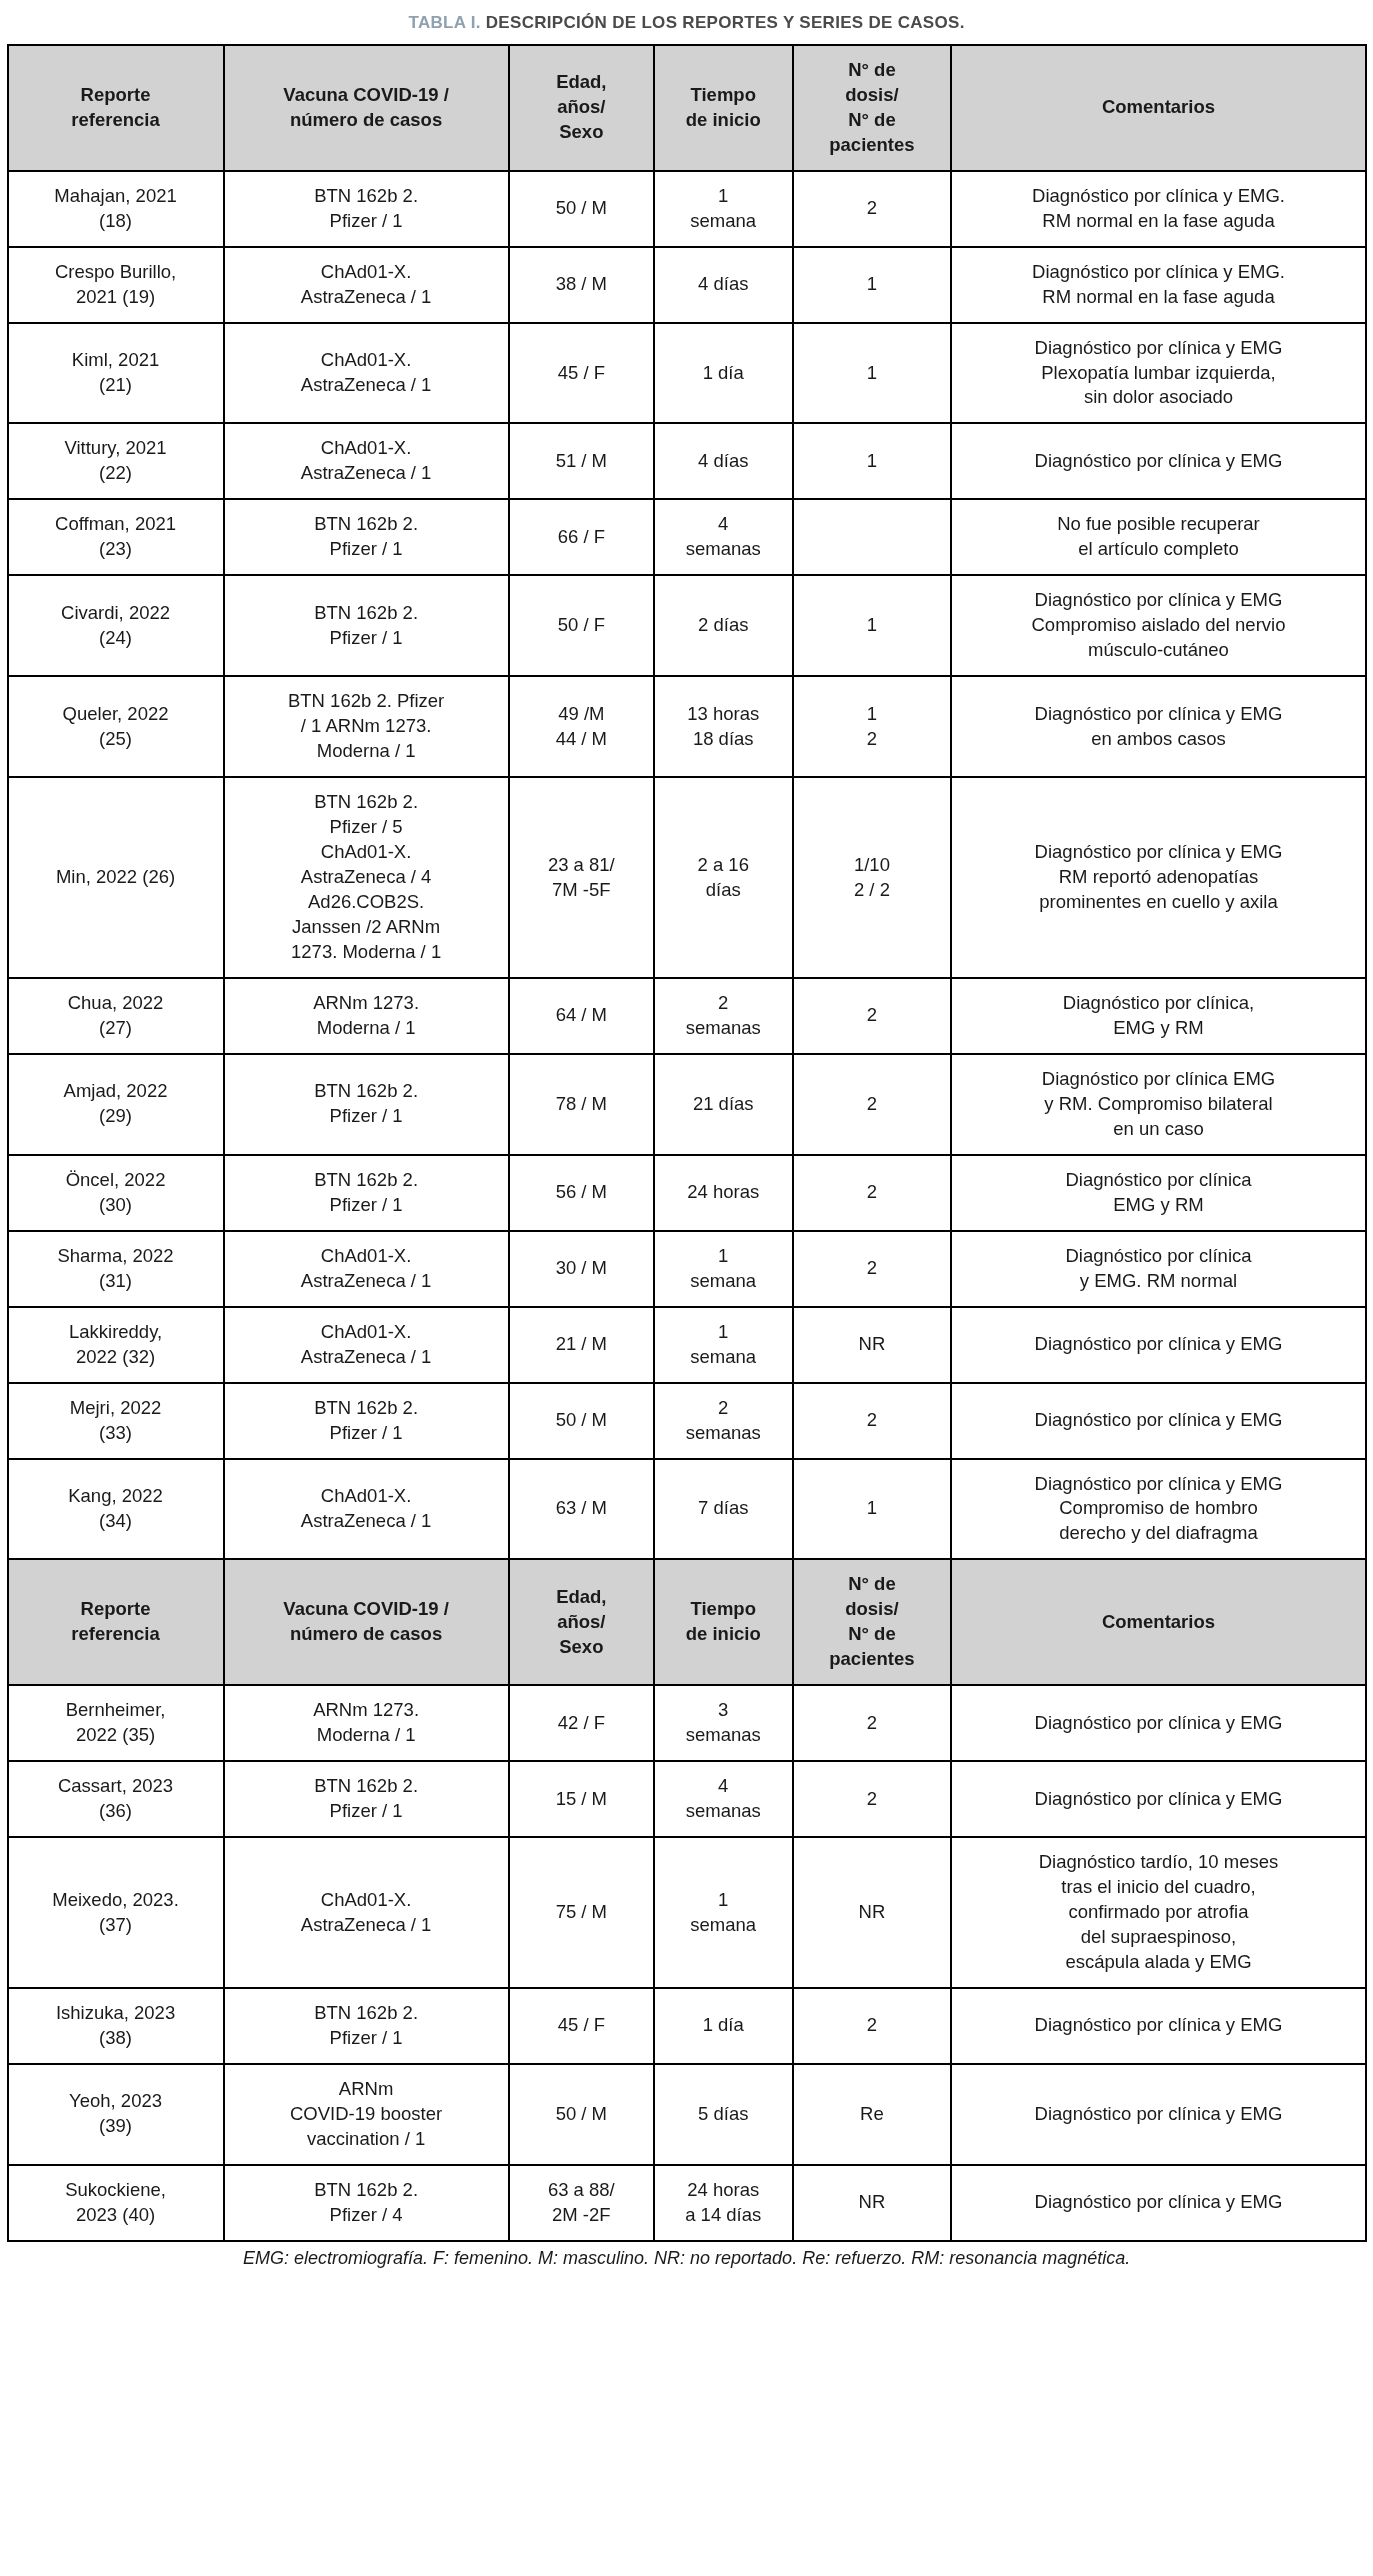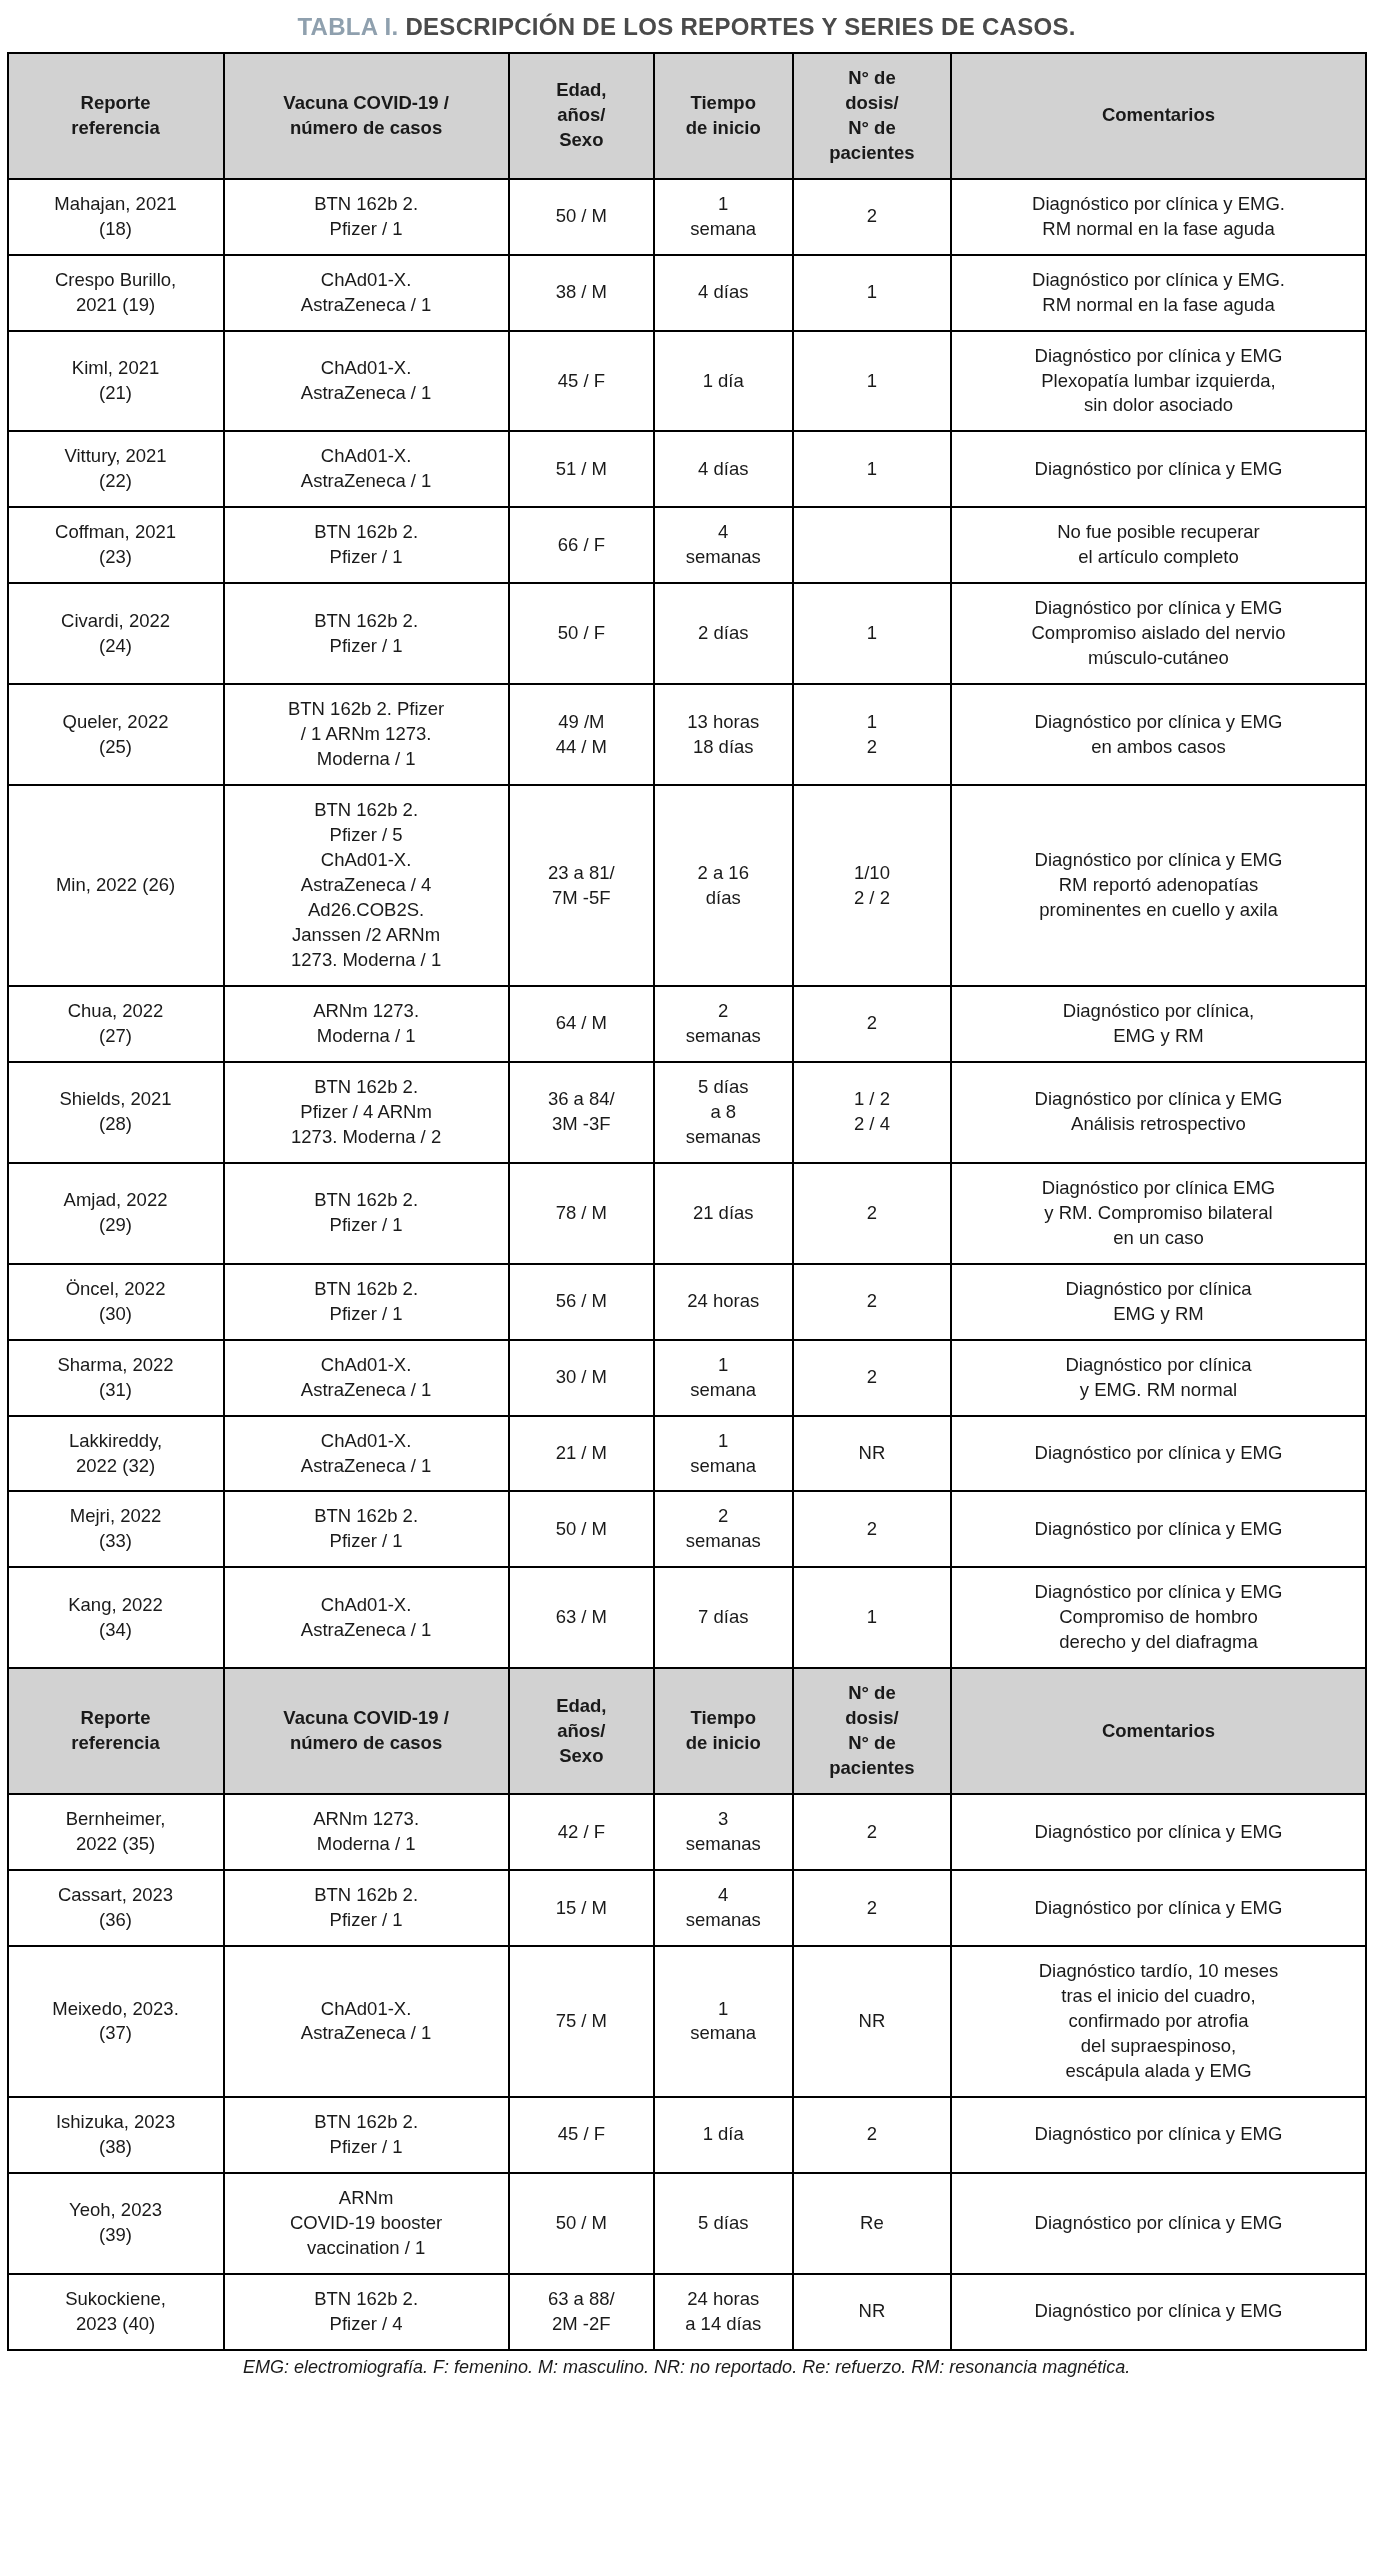--- a/index.html
+++ b/index.html
@@ -9,21 +9,21 @@
     color: #1a1a1a;
     font-family: "Liberation Sans", sans-serif;
   }
   .page {
     width: 1360px;
     margin: 0 auto;
     padding: 6.6px 6.6px 5.3px 6.6px;
   }
   .title {
     text-align: center;
-    font-size: 24px;
+    font-size: 17px;
     font-weight: bold;
     letter-spacing: 0.3px;
     color: #4a4a4a;
     margin: 6.6px 0 10.6px 0;
   }
   .title-accent {
     color: #8fa0ae;
   }
   table.cases {
     width: 100%;
@@ -199,36 +199,20 @@
         <td>ARNm 1273.
 Moderna / 1</td>
         <td>64 / M</td>
         <td>2
 semanas</td>
         <td>2</td>
         <td>Diagnóstico por clínica,
 EMG y RM</td>
       </tr>
       <tr>
-        <td>Shields, 2021
-(28)</td>
-        <td>BTN 162b 2.
-Pfizer / 4 ARNm
-1273. Moderna / 2</td>
-        <td>36 a 84/
-3M -3F</td>
-        <td>5 días
-a 8
-semanas</td>
-        <td>1 / 2
-2 / 4</td>
-        <td>Diagnóstico por clínica y EMG
-Análisis retrospectivo</td>
-      </tr>
-      <tr>
         <td>Amjad, 2022
 (29)</td>
         <td>BTN 162b 2.
 Pfizer / 1</td>
         <td>78 / M</td>
         <td>21 días</td>
         <td>2</td>
         <td>Diagnóstico por clínica EMG
 y RM. Compromiso bilateral
 en un caso</td>

